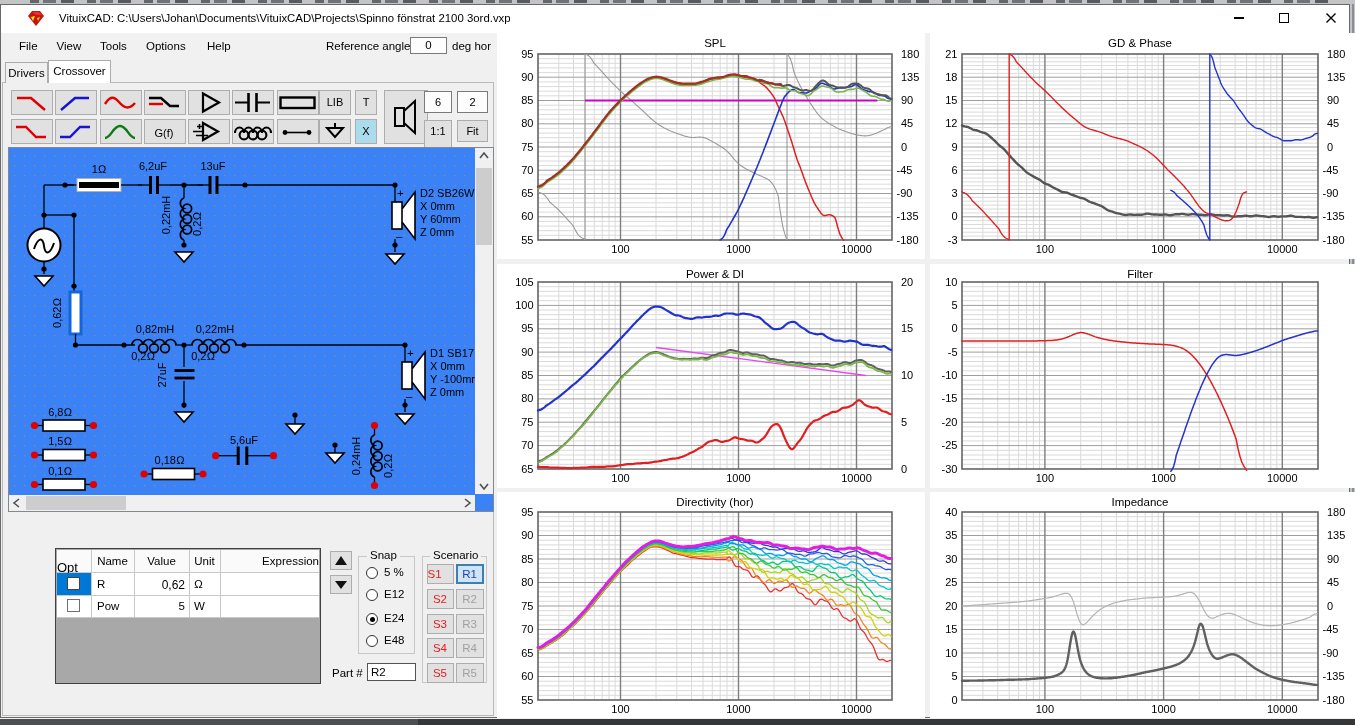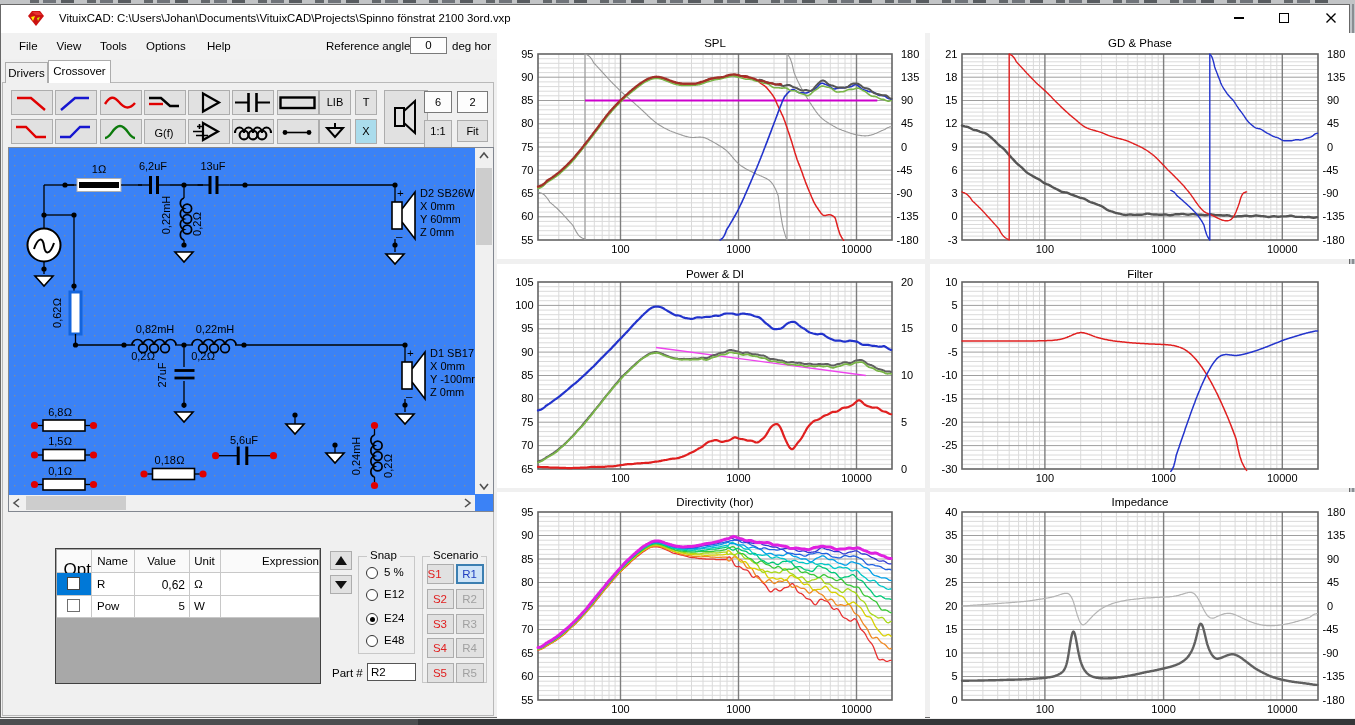--- a/index.html
+++ b/index.html
@@ -271,21 +271,21 @@
 <div class="abs" style="left:9px;top:495px;width:466px;height:16px;background:#f0f0f0"></div>
 <svg class="abs" style="left:9px;top:495px" width="17" height="16">
     <path d="M10,4 L5,8 L10,12" stroke="#505050" stroke-width="1.6" fill="none"></path>
   </svg>
 <svg class="abs" style="left:458px;top:495px" width="17" height="16">
     <path d="M7,4 L12,8 L7,12" stroke="#505050" stroke-width="1.6" fill="none"></path>
   </svg>
 <div class="abs" style="left:26px;top:496px;width:100px;height:14px;background:#cdcdcd"></div>
 <div class="abs" style="left:55px;top:548px;width:266px;height:136px;background:#a8a8a8;border:1.5px solid #404040"></div>
 <div class="abs" style="left:57px;top:550px;width:262px;height:23px;background:#fafafa;border-bottom:1px solid #c8c8c8"></div>
-<div class="abs" style="left:57px;top:560px;width:34px;text-align:right;font-size:17px">Opt</div>
+<div class="abs" style="left:57px;top:560px;width:34px;text-align:left;font-size:13px">Opt</div>
 <div class="abs" style="left:91px;top:555px;width:43px;text-align:center;font-size:11.5px">Name</div>
 <div class="abs" style="left:134px;top:555px;width:55px;text-align:center;font-size:11.5px">Value</div>
 <div class="abs" style="left:189px;top:555px;width:31px;text-align:center;font-size:11.5px">Unit</div>
 <div class="abs" style="left:220px;top:555px;width:99px;text-align:right;font-size:11.5px">Expression</div>
 <div class="abs" style="left:57px;top:573px;width:262px;height:22px;background:#fff"></div>
 <div class="abs" style="left:57px;top:595px;width:262px;height:22px;background:#fff"></div>
 <div class="abs" style="left:91px;top:550px;width:1px;height:67px;background:#c8c8c8"></div>
 <div class="abs" style="left:134px;top:550px;width:1px;height:67px;background:#c8c8c8"></div>
 <div class="abs" style="left:189px;top:550px;width:1px;height:67px;background:#c8c8c8"></div>
 <div class="abs" style="left:220px;top:550px;width:1px;height:67px;background:#c8c8c8"></div>

